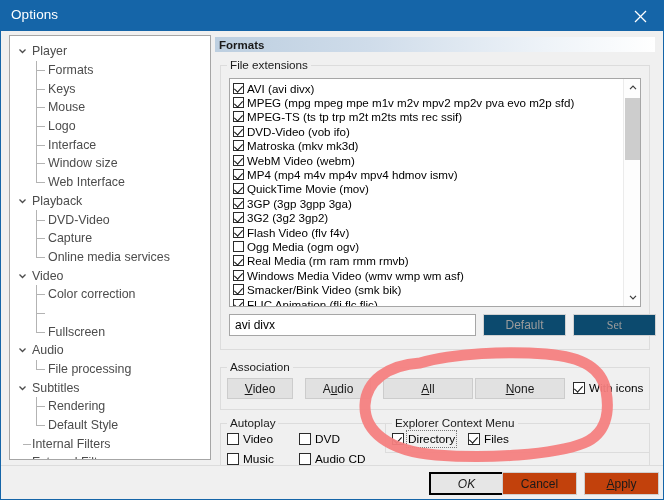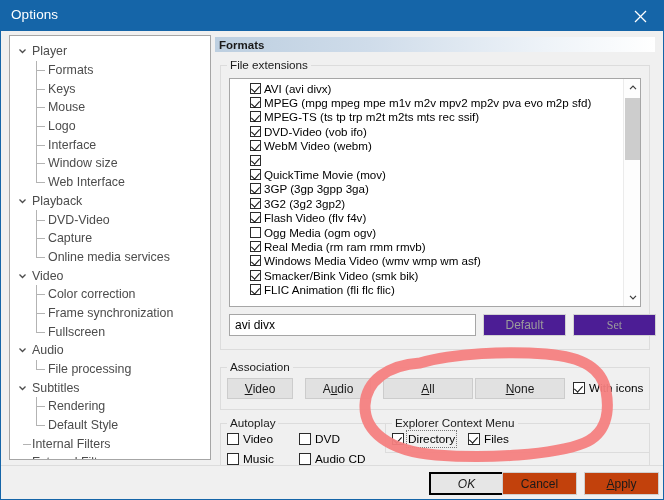--- a/index.html
+++ b/index.html
@@ -107,21 +107,21 @@
   #grp-fileext { left: 5px; top: 30px; width: 430px; height: 285px; }
   #ext-list {
     position: absolute; left: 8px; top: 12px;
     width: 412px; height: 229px;
     background: #ffffff;
     border: 1px solid #a6a6a6;
     overflow: hidden;
   }
   #ext-inner {
     position: absolute; left: 0; top: 0; right: 17px; bottom: 0;
-    padding: 2px 0 0 20px;
+    padding: 2px 0 0 3px;
   }
   .ext-row {
     height: 14.4px;
     font-size: 11.6px;
     color: #000;
     display: flex; align-items: center;
     white-space: nowrap;
   }
   .cbox {
     width: 11px; height: 11px;
@@ -172,21 +172,21 @@
   }
   .btn {
     position: absolute;
     background: #e1e1e1;
     border: 1px solid #cccccc;
     font-size: 12px;
     color: #1a1a1a;
     display: flex; align-items: center; justify-content: center;
     font-family: "Liberation Sans", sans-serif;
   }
-  .btn.disabled { color: #9c9c9c; background: #4c1d95; border-color: #d2d2d2; }
+  .btn.disabled { color: #9c9c9c; background: #0c4a6e; border-color: #d2d2d2; }
   #btn-default { left: 262px; top: 248px; width: 83px; height: 22px; }
   #btn-set { left: 352px; top: 248px; width: 83px; height: 22px; font-family: Liberation Serif, serif; }
   
   #grp-assoc { left: 5px; top: 332px; width: 430px; height: 43px; }
   #btn-video { left: 6px; top: 10px; width: 66px; height: 21px; }
   #btn-audio { left: 84px; top: 10px; width: 66px; height: 21px; }
   #btn-all { left: 162px; top: 10px; width: 90px; height: 21px; }
   #btn-none { left: 254px; top: 10px; width: 90px; height: 21px; }
   #chk-withicons {
     position: absolute; left: 352px; top: 13px;
@@ -340,21 +340,20 @@
           <span class="lbl">Video</span>
         </div>
         <div class="tree-row t-child">
           <span class="vbar"></span>
           <span class="hbar"></span>
           <span class="lbl">Color correction</span>
         </div>
         <div class="tree-row t-child">
           <span class="vbar"></span>
           <span class="hbar"></span>
-          <span class="lbl">Frame synchronization</span>
         </div>
         <div class="tree-row t-child">
           <span class="vbar half"></span>
           <span class="hbar"></span>
           <span class="lbl">Fullscreen</span>
         </div>
         <div class="tree-row t-root">
           <span class="chev">
             <svg width="9" height="9" viewBox="0 0 9 9">
               <path d="M1.5 3 L4.5 6 L7.5 3" stroke="#4c4c4c" stroke-width="1.3" fill="none"></path>
@@ -420,24 +419,29 @@
             <div class="ext-row">
               <span class="cbox checked"></span>
               <span>MPEG-TS (ts tp trp m2t m2ts mts rec ssif)</span>
             </div>
             <div class="ext-row">
               <span class="cbox checked"></span>
               <span>DVD-Video (vob ifo)</span>
             </div>
             <div class="ext-row">
               <span class="cbox checked"></span>
+              <span>Matroska (mkv mk3d)</span>
+            </div>
+            <div class="ext-row">
+              <span class="cbox checked"></span>
               <span>WebM Video (webm)</span>
             </div>
             <div class="ext-row">
               <span class="cbox checked"></span>
+              <span>MP4 (mp4 m4v mp4v mpv4 hdmov ismv)</span>
             </div>
             <div class="ext-row">
               <span class="cbox checked"></span>
               <span>QuickTime Movie (mov)</span>
             </div>
             <div class="ext-row">
               <span class="cbox checked"></span>
               <span>3GP (3gp 3gpp 3ga)</span>
             </div>
             <div class="ext-row">

